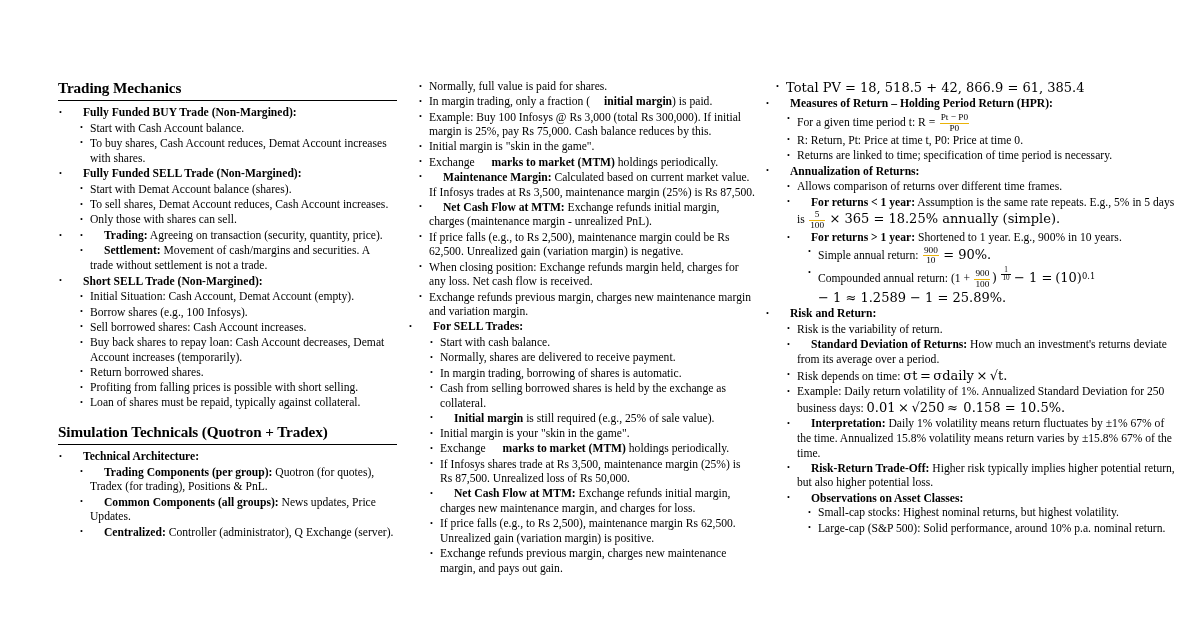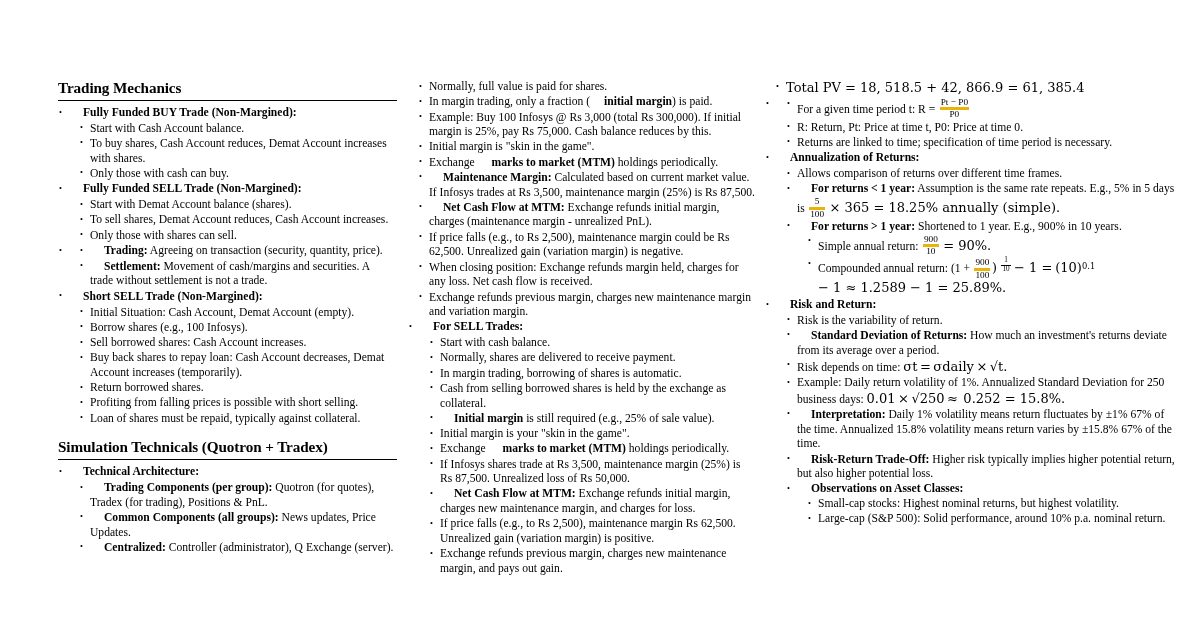--- a/index.html
+++ b/index.html
@@ -99,21 +99,21 @@
   .mi { }
   .mfrac {
     display: inline-block;
     vertical-align: -0.52em;
     text-align: center;
     line-height: 1.04;
     font-size: 0.80em;
     margin: 0 1.5px;
   }
   .mfrac > span { display: block; padding: 0 1px; }
-  .mfrac > .den { border-top: 3px solid #eab308; }
+  .mfrac > .den { border-top: 1px solid #eab308; }
   .msmallfrac {
     display: inline-block;
     vertical-align: 0.30em;
     text-align: center;
     line-height: 1.02;
     font-size: 0.62em;
     margin: 0 0.5px;
   }
   .msmallfrac > span { display: block; padding: 0 1px; }
   .msmallfrac > .den { border-top: 1px solid #000; }
@@ -133,21 +133,20 @@
         <div class="section-head">Trading Mechanics</div>
         <hr class="section-rule">
 
         <ul class="lvl1">
 
           <li>
             <span class="btxt bold">Fully Funded BUY Trade (Non-Margined):</span>
             <ul class="lvl2">
               <li><span>Start with Cash Account balance.</span></li>
               <li><span>To buy shares, Cash Account reduces, Demat Account increases with shares.</span></li>
-              <li><span>Only those with cash can buy.</span></li>
             </ul>
           </li>
 
           <li>
             <span class="btxt bold">Fully Funded SELL Trade (Non-Margined):</span>
             <ul class="lvl2">
               <li><span>Start with Demat Account balance (shares).</span></li>
               <li><span>To sell shares, Demat Account reduces, Cash Account increases.</span></li>
               <li><span>Only those with shares can sell.</span></li>
             </ul>
@@ -240,20 +239,21 @@
 
     <div class="col col-3">
 
       <ul class="lvl2">
         <li><span class="math">Total PV = 18, 518.5 + 42, 866.9 = 61, 385.4</span></li>
       </ul>
 
       <ul class="lvl1">
 
         <li>
+          <span class="btxt bold">Measures of Return – Holding Period Return (HPR):</span>
           <ul class="lvl2">
             <li>
               <span>For a given time period t: R =</span>
               <span class="mfrac">
                 <span class="num mi">Pt − P0</span>
                 <span class="den mi">P0</span>
               </span>
             </li>
             <li><span class="mi">R: Return, Pt: Price at time t, P0: Price at time 0.</span></li>
             <li><span>Returns are linked to time; specification of time period is necessary.</span></li>
@@ -303,21 +303,21 @@
           <ul class="lvl2">
             <li><span>Risk is the variability of return.</span></li>
             <li><b>Standard Deviation of Returns:</b><span> How much an investment's returns deviate from its average over a period.</span></li>
             <li>
               <span>Risk depends on time:</span>
               <span class="math"><span class="mi">σt</span><span class="op">=</span><span class="mi">σdaily</span><span class="op">×</span><span>√t</span>.</span>
             </li>
             <li>
               <span>Example: Daily return volatility of 1%. Annualized Standard Deviation for 250 business days:</span>
               <span class="math"><span>0.01</span><span class="op">×</span><span>√250</span><span class="op">≈</span></span>
-              <span class="math">0.252 = 15.8%.</span>
+              <span class="math">0.158 = 10.5%.</span>
             </li>
             <li><b>Interpretation:</b><span> Daily 1% volatility means return fluctuates by ±1% 67% of the time. Annualized 15.8% volatility means return varies by ±15.8% 67% of the time.</span></li>
             <li><b>Risk-Return Trade-Off:</b><span> Higher risk typically implies higher potential return, but also higher potential loss.</span></li>
             <li>
               <span class="btxt bold">Observations on Asset Classes:</span>
               <ul class="lvl3">
                 <li><span>Small-cap stocks: Highest nominal returns, but highest volatility.</span></li>
                 <li><span>Large-cap (S&amp;P 500): Solid performance, around 10% p.a. nominal return.</span></li>
               </ul>
             </li>

